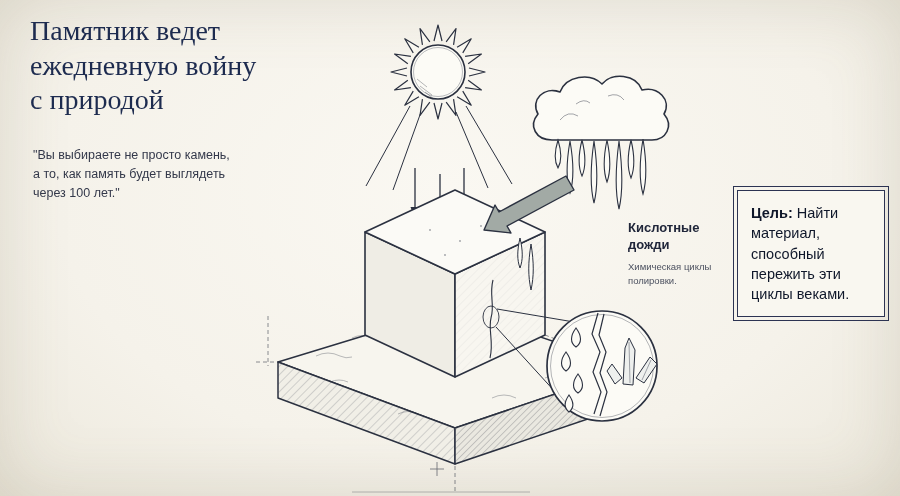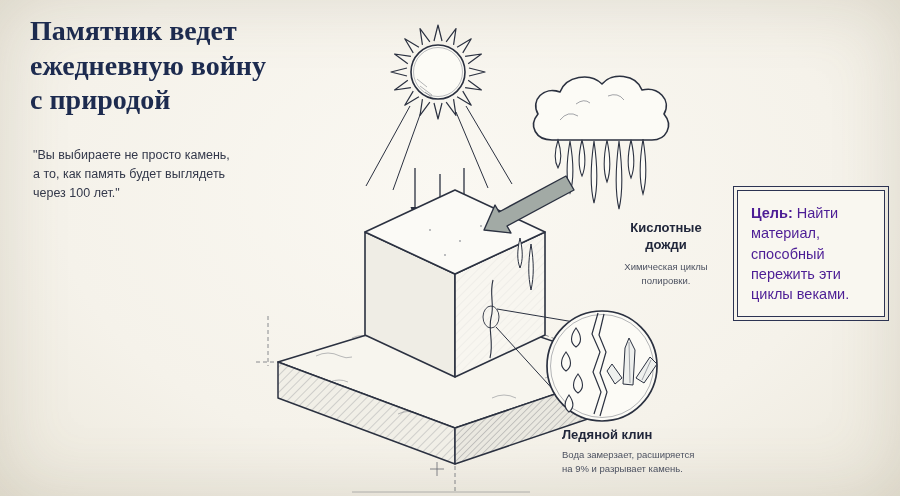--- a/index.html
+++ b/index.html
@@ -5,37 +5,37 @@
   html,body{margin:0;padding:0;background:#e8e5dc;}
   .stage{
     position:relative;width:900px;height:496px;overflow:hidden;
     background:radial-gradient(ellipse at 50% 38%, #faf8f2 0%, #f5f2ea 62%, #ece8dc 100%);
     box-shadow:inset 0 0 70px rgba(115,105,80,.18);
     font-family:"Liberation Sans", sans-serif;color:#232838;
   }
   .stage svg{position:absolute;left:0;top:0;}
   .page-title{
     position:absolute;left:30px;top:14px;margin:0;width:330px;
-    font-family:"Liberation Serif","DejaVu Serif",serif;font-weight:700;
+    font-family:"Liberation Serif","DejaVu Serif",serif;font-weight:400;
     font-size:28px;line-height:1.24;color:#1d2b4f;white-space:pre-line;
   }
   .quote{
     position:absolute;left:33px;top:146px;margin:0;width:240px;
     font-size:12.5px;line-height:1.5;color:#33384a;white-space:pre-line;
   }
   .callout{position:absolute;}
   .callout .c-title{font-weight:bold;font-size:13px;line-height:1.3;color:#20263a;white-space:pre-line;}
   .callout .c-desc{font-size:9.5px;line-height:1.45;color:#4c5160;margin-top:6px;white-space:pre-line;}
   #callout-uv{left:308px;top:148px;width:120px;}
-  #callout-acid{left:606px;top:220px;width:120px;text-align:center;}
+  #callout-acid{left:628px;top:220px;width:120px;}
   #callout-ice{left:562px;top:427px;width:210px;}
   #callout-ice .c-desc{margin-top:4px;}
   .goal-box{
     position:absolute;left:737px;top:190px;width:148px;box-sizing:border-box;
-    padding:12px 13px;background:#f9f7f0;color:#4c1d95;
+    padding:12px 13px;background:#f9f7f0;color:#0f172a;
     border:1.5px solid #2c3352;outline:1px solid #2c3352;outline-offset:3px;
     font-size:14.5px;line-height:1.4;
   }
   .goal-box .lead{font-weight:bold;}
 </style>
 </head>
 <body>
 
 <div class="stage">
 
@@ -189,24 +189,19 @@
 через 100 лет."</p>
 
 
   <div class="callout" id="callout-acid">
     <div class="c-title">Кислотные
 дожди</div>
     <div class="c-desc">Химическая циклы
 полировки.</div>
   </div>
 
-  <div class="callout" id="callout-ice">
-    <div class="c-title">Ледяной клин</div>
-    <div class="c-desc">Вода замерзает, расширяется
-на 9% и разрывает камень.</div>
-  </div>
 
   <div class="goal-box">
     <span class="lead">Цель:</span>
     <span>Найти материал, способный пережить эти циклы веками.</span>
   </div>
 
 </div>
 
 </body></html>

